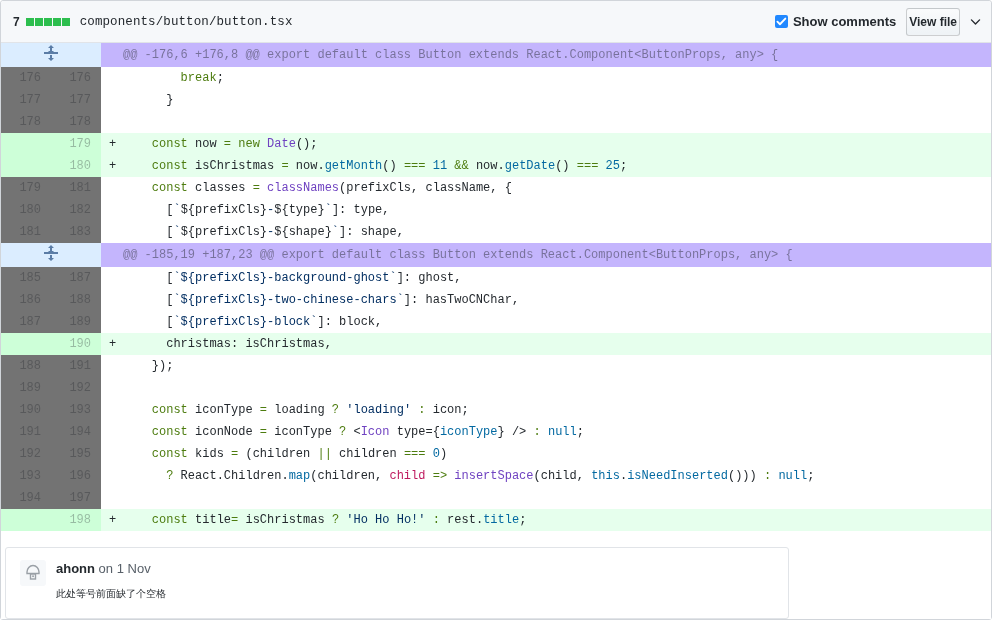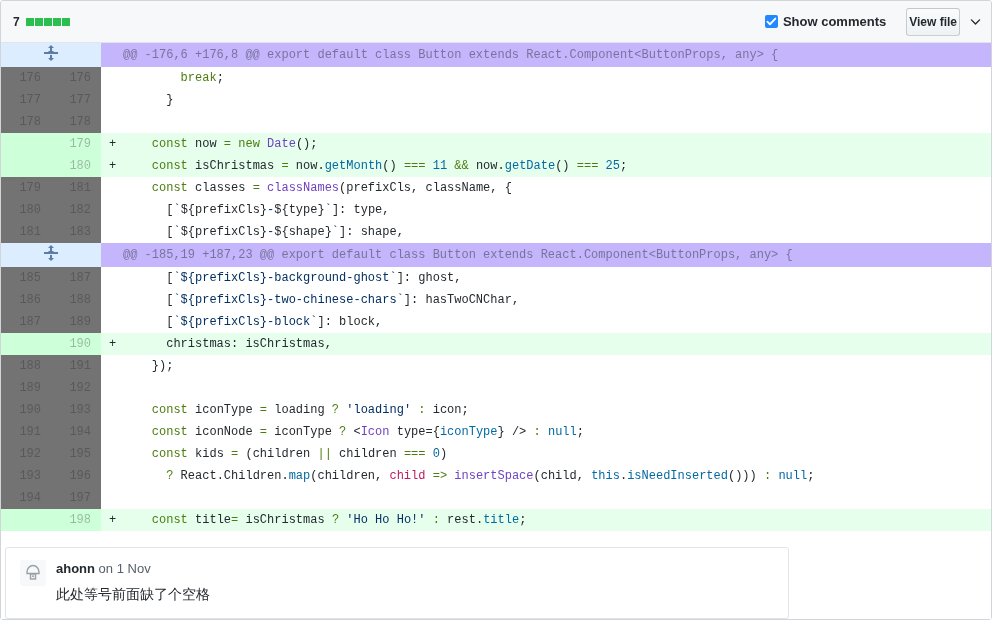--- a/index.html
+++ b/index.html
@@ -65,21 +65,21 @@
     margin-left: auto;
     display: flex;
     align-items: center;
   }
   .show-comments {
     display: flex;
     align-items: center;
     font-size: 13px;
     font-weight: 600;
     color: #24292e;
-    margin-right: 20px;
+    margin-right: 10px;
     cursor: pointer;
   }
   .cbx {
     width: 13px;
     height: 13px;
     border-radius: 2px;
     background: #2188ff;
     margin-right: 5px;
     position: relative;
     flex: none;
@@ -209,39 +209,40 @@
     font-size: 13px;
     line-height: 18px;
     color: #586069;
     margin-bottom: 6px;
   }
   .comment-author {
     font-weight: 600;
     color: #24292e;
   }
   .comment-text {
-    font-size: 14px;
+    font-size: 10px;
     line-height: 20px;
     color: #24292e;
   }
 </style>
 </head>
 <body>
 
 <div class="file-wrap">
 
   <div class="file-header">
     <span class="diffstat-count">7</span>
     <span class="diffstat-blocks" id="diffstat-blocks">
         <span class="dsb add"></span>
         <span class="dsb add"></span>
         <span class="dsb add"></span>
         <span class="dsb add"></span>
         <span class="dsb add"></span>
       </span>
+    <span class="file-path">components/button/button.tsx</span>
 
     <div class="header-right">
       <label class="show-comments">
         <span class="cbx">
           <svg width="11" height="11" viewBox="0 0 12 12" aria-hidden="true">
             <path d="M1.5 6.2 L4.3 9 L10.2 2.8" fill="none" stroke="#ffffff" stroke-width="2" stroke-linecap="round" stroke-linejoin="round"></path>
           </svg>
         </span>
         <span>Show comments</span>
       </label>

